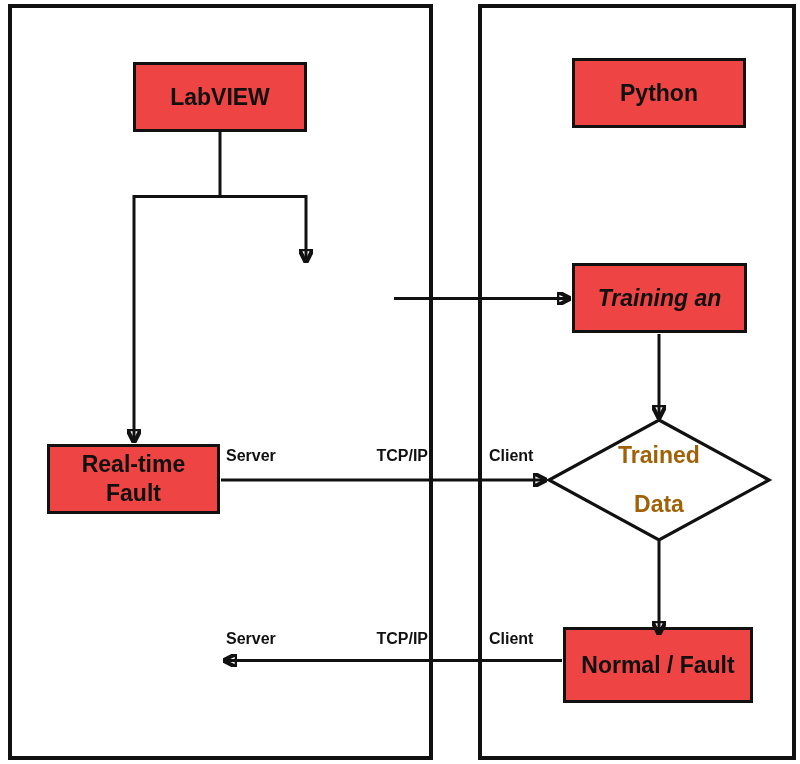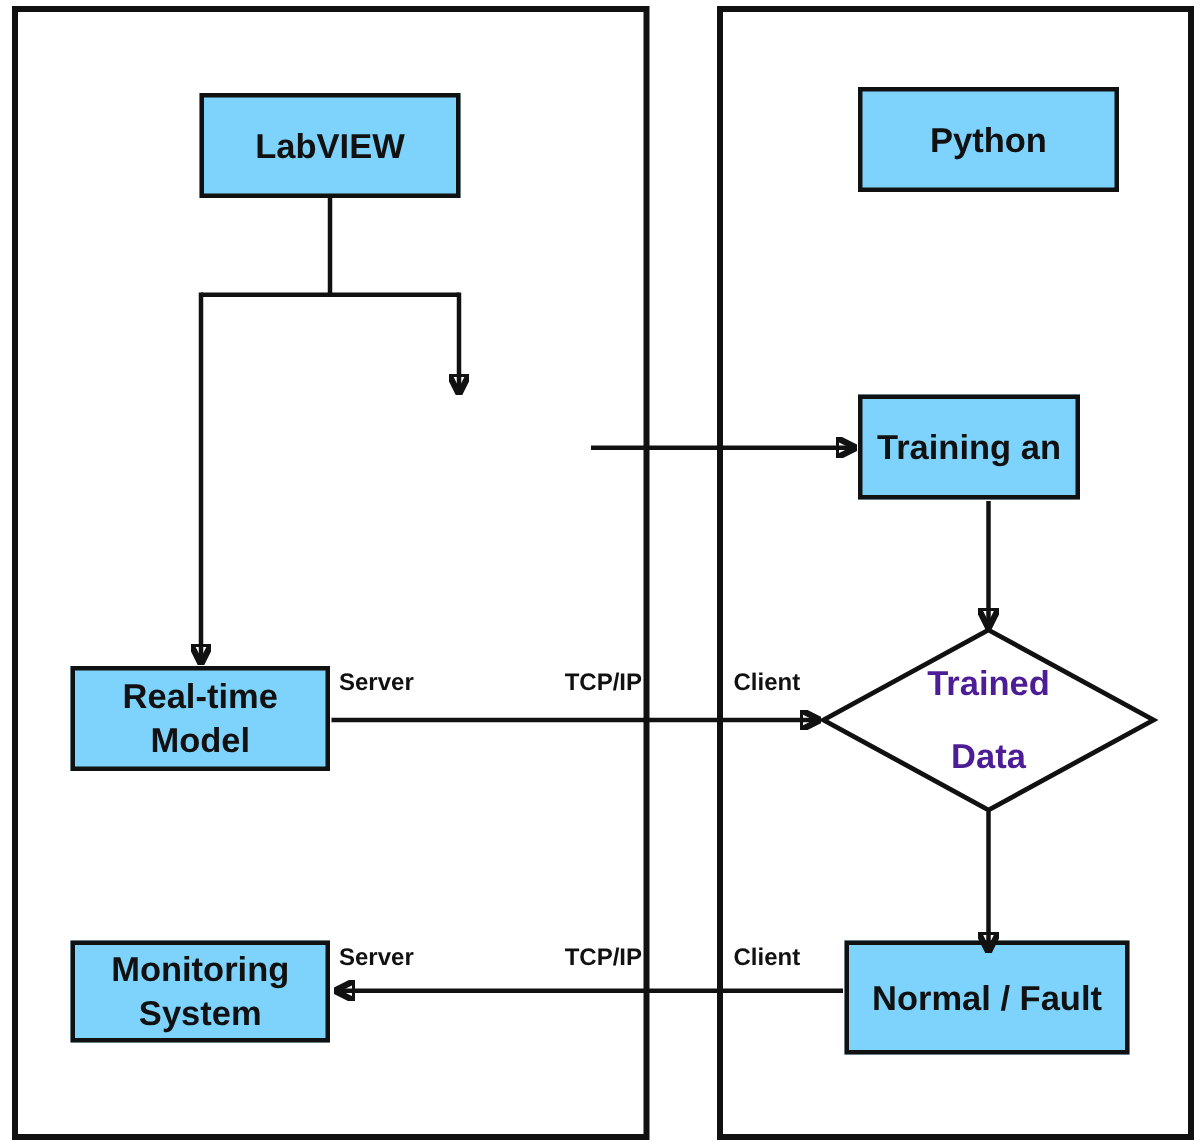--- a/index.html
+++ b/index.html
@@ -21,37 +21,37 @@
     background: transparent;
     box-sizing: border-box;
     z-index: 1;
   }
   #frame-left  { left: 8px;   top: 4px; width: 425px; height: 756px; }
   #frame-right { left: 478px; top: 4px; width: 318px; height: 756px; }
 
   .node-box {
     position: absolute;
     border: 3.5px solid #111111;
-    background: #7dd3fc;
+    background: #ef4444;
     box-sizing: border-box;
     display: flex;
     flex-direction: column;
     align-items: center;
     justify-content: center;
     font-weight: bold;
     font-size: 23px;
     line-height: 29px;
     color: #111111;
     text-align: center;
     z-index: 2;
   }
   #node-labview   { left: 133px; top: 62px;  width: 174px; height: 70px; }
   #node-python    { left: 572px; top: 58px;  width: 174px; height: 70px; }
   #node-dataset   { left: 219px; top: 264px; width: 175px; height: 69px; }
-  #node-training  { left: 572px; top: 263px; width: 148px; height: 70px; }
+  #node-training  { left: 572px; top: 263px; width: 175px; height: 70px; font-style: italic; }
   #node-realtime  { left: 47px;  top: 444px; width: 173px; height: 70px; }
   #node-monitoring{ left: 47px;  top: 627px; width: 173px; height: 68px; }
   #node-detection { left: 563px; top: 627px; width: 190px; height: 76px; }
 
   #connector-layer {
     position: absolute;
     left: 0; top: 0;
     width: 800px;
     height: 764px;
     z-index: 3;
@@ -71,21 +71,21 @@
     position: absolute;
     left: 583px; top: 449px;
     width: 152px; height: 62px;
     display: flex;
     flex-direction: column;
     align-items: center;
     justify-content: center;
     font-weight: bold;
     font-size: 23px;
     line-height: 29px;
-    color: #4c1d95;
+    color: #a16207;
     text-align: center;
     z-index: 4;
     gap: 20px;
   }
   .edge-label {
     position: absolute;
     font-weight: bold;
     font-size: 16px;
     line-height: 22px;
     color: #111111;
@@ -115,27 +115,23 @@
     <span>Python</span>
   </div>
 
 
   <div id="node-training" class="node-box">
     <span>Training an</span>
   </div>
 
   <div id="node-realtime" class="node-box">
     <span>Real-time</span>
-    <span>Model</span>
+    <span>Fault</span>
   </div>
 
-  <div id="node-monitoring" class="node-box">
-    <span>Monitoring</span>
-    <span>System</span>
-  </div>
 
   <div id="node-detection" class="node-box">
     <span>Normal / Fault</span>
   </div>
 
   <svg id="connector-layer" viewBox="0 0 800 764" xmlns="http://www.w3.org/2000/svg">
     <defs>
       <marker id="arrowhead" viewBox="0 0 10 10" refX="8.5" refY="5" markerWidth="4.6" markerHeight="4.6" orient="auto">
         <path d="M0,0 L10,5 L0,10 Z" fill="#111111" stroke="none"></path>
       </marker>

